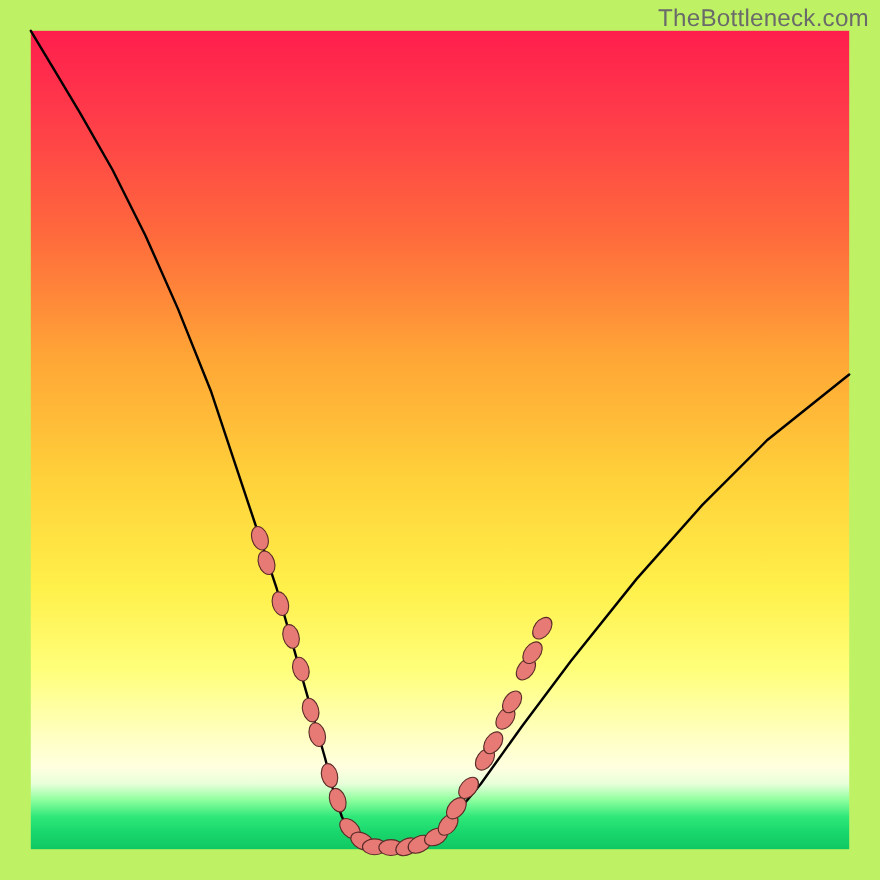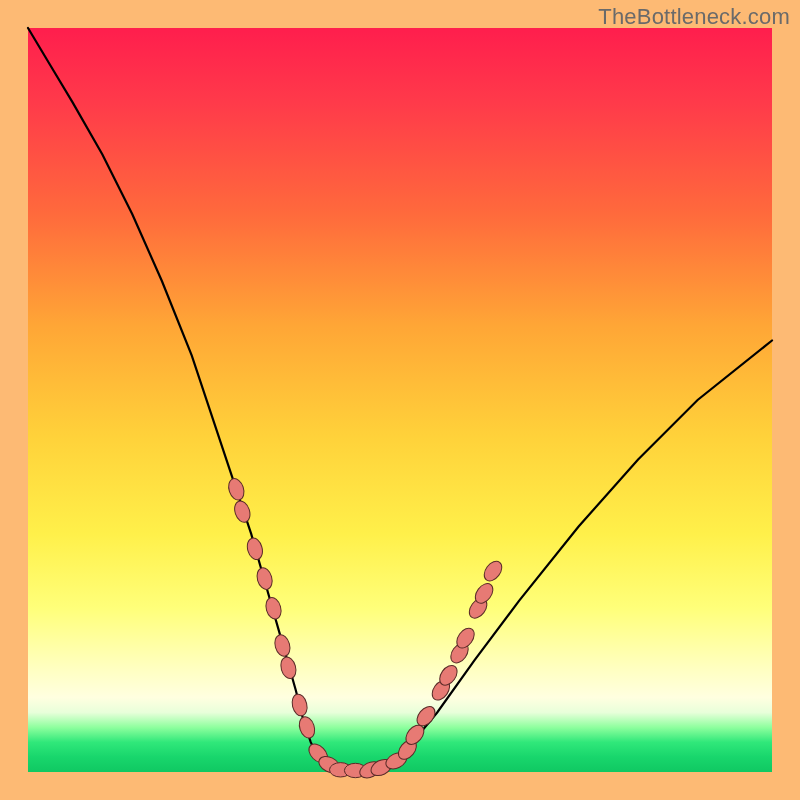--- a/index.html
+++ b/index.html
@@ -10,21 +10,21 @@
     background: #000;
     overflow: hidden;
     font-family: Arial, Helvetica, sans-serif;
   }
   .frame {
     position: absolute;
     left: 0;
     top: 0;
     width: 800px;
     height: 800px;
-    background: #fdba74;
+    background: #bef264;
   }
   .plot {
     position: absolute;
     left: 28px;
     top: 28px;
     width: 744px;
     height: 744px;
     
     background: linear-gradient(
       to bottom,

